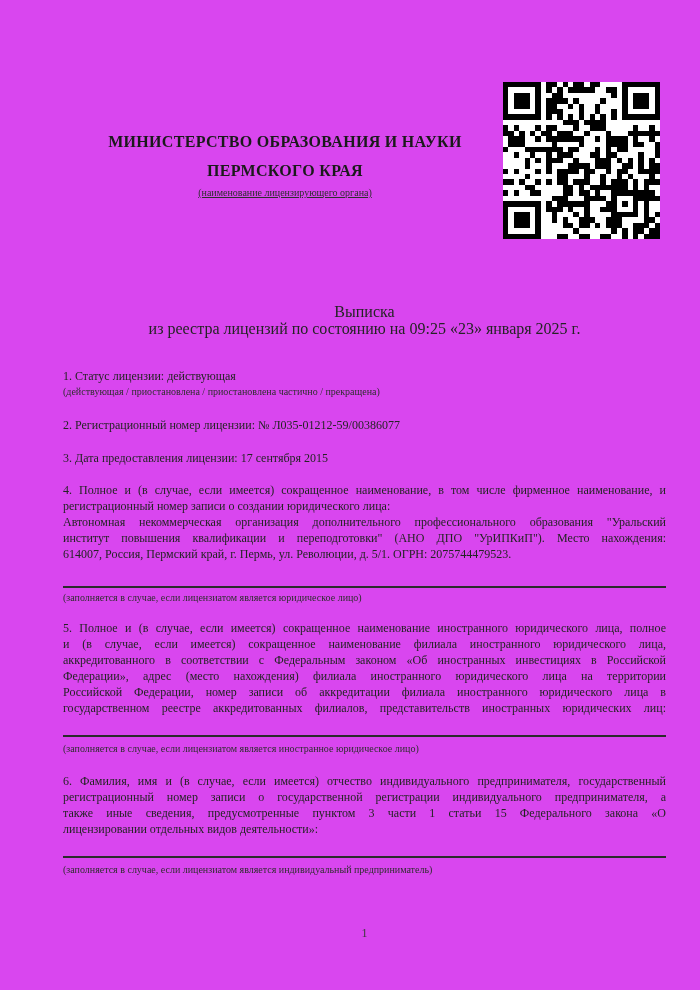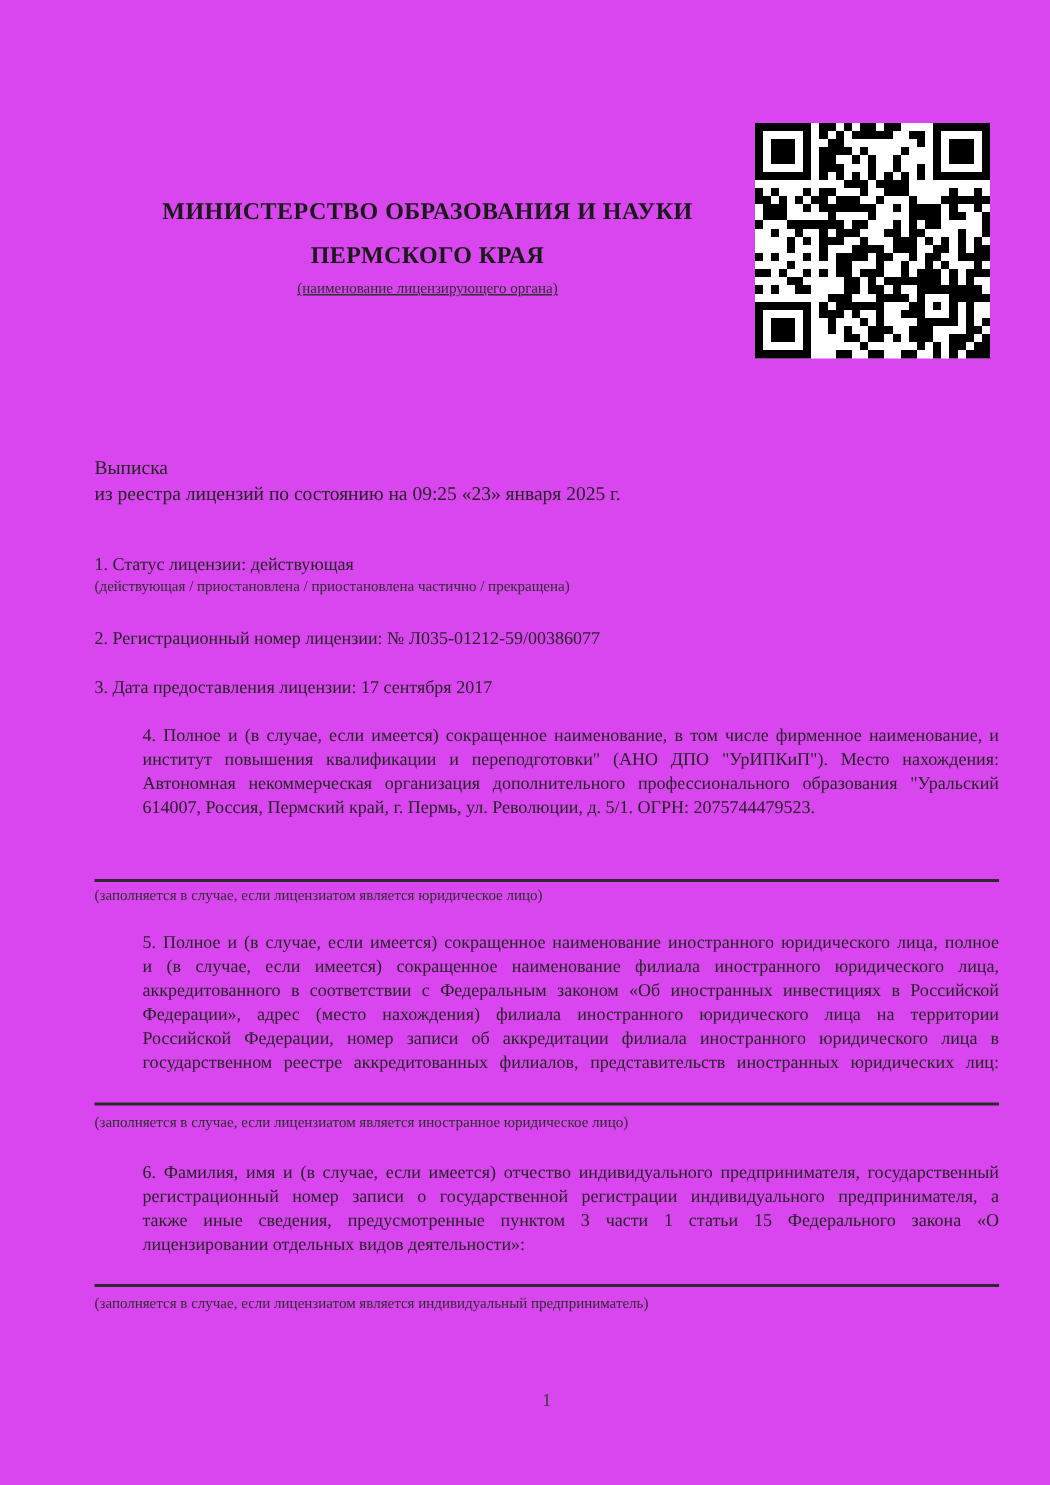--- a/index.html
+++ b/index.html
@@ -16,25 +16,25 @@
   .contentx{left:63px;width:603px;}
 
   
   .org-block{top:127px;text-align:center;left:63px;width:444px;}
   .org-line{font-weight:bold;font-size:16px;line-height:29px;color:#1a1a1a;letter-spacing:.3px;}
   .org-note{font-size:10px;line-height:13px;margin-top:1px;color:#2e2e2e;text-decoration:underline;}
 
   .qr-box{top:82px;left:503px;width:157px;height:157px;}
 
   
-  .title-block{top:303px;font-size:13px;line-height:17px;color:#242424;}
+  .title-block{top:303px;text-align:center;font-size:16px;line-height:17px;color:#242424;}
 
   
   .body-text{font-size:12px;line-height:16px;color:#242424;}
-  .jline{text-align:justify;text-align-last:justify;margin-left:32px;}
+  .jline{text-align:justify;text-align-last:justify;}
   .jline.last{text-align-last:left;}
 
   .note{font-size:10px;line-height:13px;text-align:left;color:#2e2e2e;}
   .rule{height:2px;background:#2b2b2b;}
 
   .page-number{top:926px;text-align:center;font-size:12px;color:#3a3a3a;}
 </style>
 </head>
 <body>
 
@@ -473,29 +473,30 @@
   <div class="abs contentx title-block">
     <div>Выписка</div>
     <div>из реестра лицензий по состоянию на 09:25 «23» января 2025 г.</div>
   </div>
 
   <div class="abs contentx body-text" style="top:368px">1. Статус лицензии: действующая</div>
   <div class="abs contentx note" style="top:385px">(действующая / приостановлена / приостановлена частично / прекращена)</div>
 
   <div class="abs contentx body-text" style="top:417px">2. Регистрационный номер лицензии: № Л035-01212-59/00386077</div>
 
-  <div class="abs contentx body-text" style="top:450px">3. Дата предоставления лицензии: 17 сентября 2017</div>
+  <div class="abs contentx body-text" style="top:450px">3. Дата предоставления лицензии: 17 сентября 2015</div>
 
   <div class="abs contentx body-text" style="top:482px">
     <div>
         <div class="jline">4. Полное и (в случае, если имеется) сокращенное наименование, в том числе фирменное наименование, и</div>
+        <div class="jline last">регистрационный номер записи о создании юридического лица:</div>
       </div>
     <div>
+        <div class="jline">Автономная некоммерческая организация дополнительного профессионального образования "Уральский</div>
         <div class="jline">институт повышения квалификации и переподготовки" (АНО ДПО "УрИПКиП"). Место нахождения:</div>
-        <div class="jline">Автономная некоммерческая организация дополнительного профессионального образования "Уральский</div>
         <div class="jline last">614007, Россия, Пермский край, г. Пермь, ул. Революции, д. 5/1. ОГРН: 2075744479523.</div>
       </div>
   </div>
   <div class="abs contentx rule" style="top:586px"></div>
   <div class="abs contentx note" style="top:591px">(заполняется в случае, если лицензиатом является юридическое лицо)</div>
 
   <div class="abs contentx body-text" style="top:620px">
     <div>
         <div class="jline">5. Полное и (в случае, если имеется) сокращенное наименование иностранного юридического лица, полное</div>
         <div class="jline">и (в случае, если имеется) сокращенное наименование филиала иностранного юридического лица,</div>

